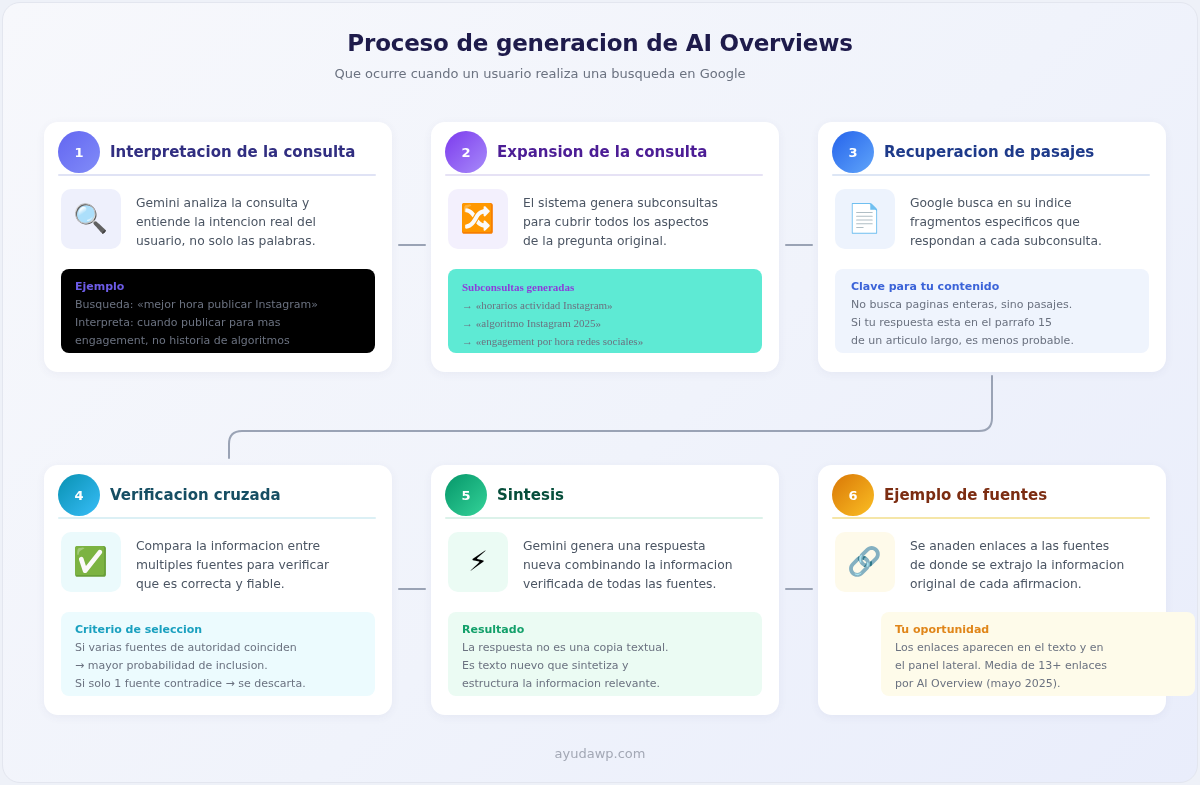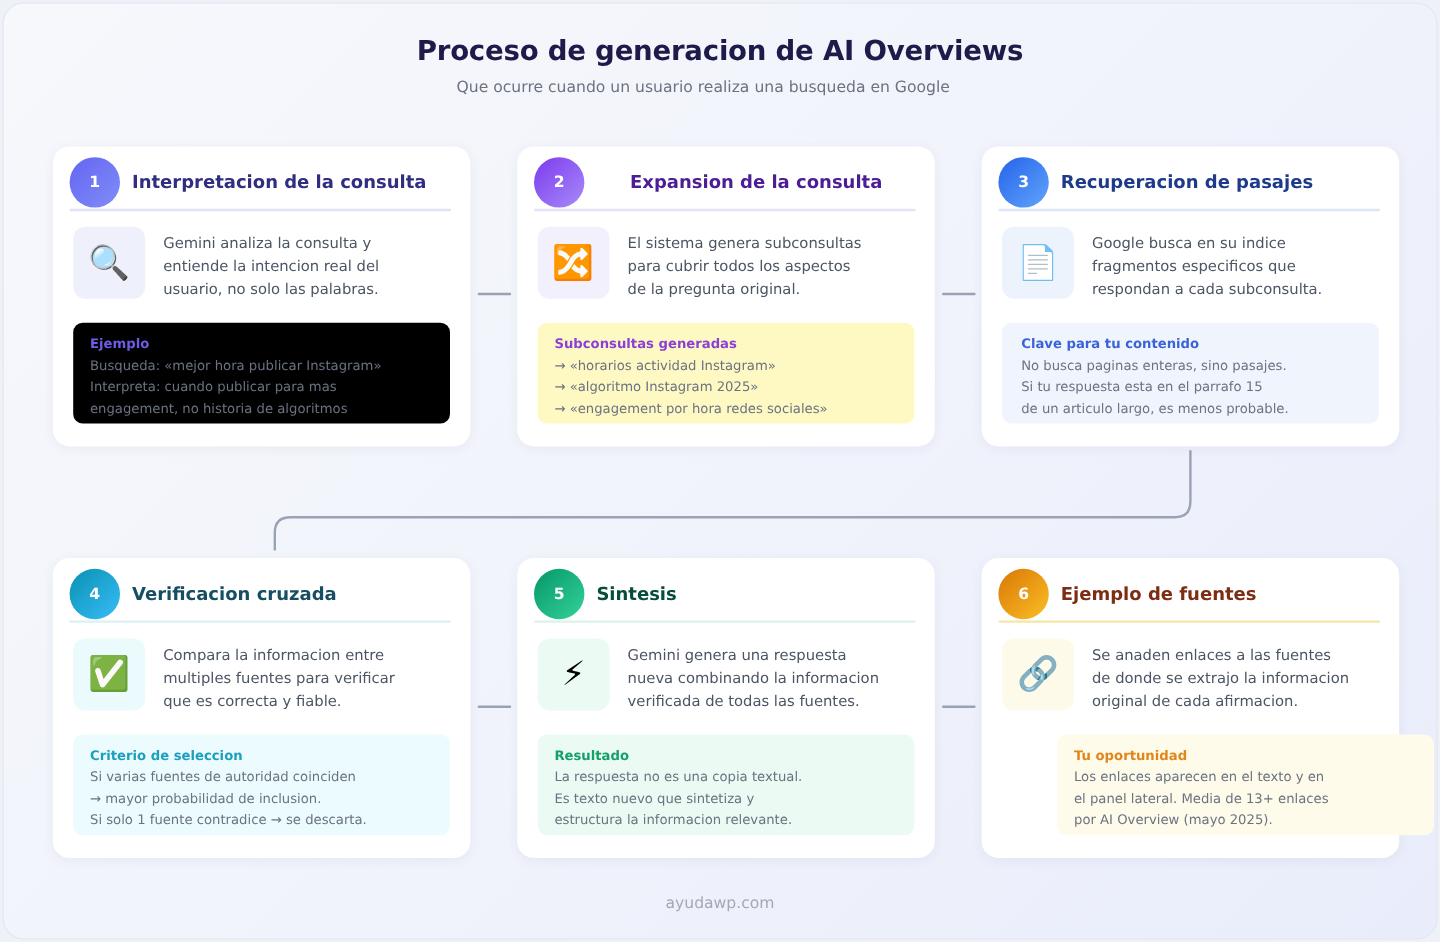--- a/index.html
+++ b/index.html
@@ -10,21 +10,21 @@
       border-radius: 18px;
       background: linear-gradient(135deg, #f7f8fc 0%, #f0f3fb 55%, #e9edfb 100%);
       border: 1px solid #e3e6ef;
     }
     .title {
       position: absolute; left: 0; top: 30px; width: 1200px; text-align: center;
       font-size: 23px; font-weight: bold; color: #1e1b4b; letter-spacing: -0.2px;
     }
     .subtitle {
       position: absolute; left: 0; top: 66px; width: 1080px; text-align: center;
-      font-size: 13px; color: #6b7280; margin-left: 46px;
+      font-size: 13px; color: #6b7280;
     }
     .card {
       position: absolute; width: 348px; height: 250px;
       background: #ffffff; border-radius: 14px;
       box-shadow: 0 2px 10px rgba(60, 70, 120, 0.06);
     }
     .card-head { position: absolute; left: 14px; top: 9px; right: 16px; height: 44px; }
     .badge {
       position: absolute; left: 0; top: 0; width: 42px; height: 42px; border-radius: 50%;
       color: #fff; font-weight: bold; font-size: 13px;
@@ -96,32 +96,32 @@
       <div class="note-line">Busqueda: «mejor hora publicar Instagram»</div>
       <div class="note-line">Interpreta: cuando publicar para mas</div>
       <div class="note-line">engagement, no historia de algoritmos</div>
     </div>
   </div>
 <div class="card" style="left:431px; top:122px;">
     <div class="card-head">
       <div class="badge" style="background:linear-gradient(135deg, #7c3aed, #a78bfa);">
         <span>2</span>
       </div>
-      <div class="card-title" style="color:#4c1d95;margin-left:28px;">Expansion de la consulta</div>
+      <div class="card-title" style="color:#4c1d95;">Expansion de la consulta</div>
       <div class="head-line" style="background:#e6e2f5;"></div>
     </div>
     <div class="icon-box" style="background:#f3f0fd;">
       <span style="font-size:28px; line-height:1;">🔀</span>
     </div>
     <div class="desc">
       <div>El sistema genera subconsultas</div>
       <div>para cubrir todos los aspectos</div>
       <div>de la pregunta original.</div>
     </div>
-    <div class="note" style="background:#fef9c3;">
+    <div class="note" style="background:#5eead4;font-family:Liberation Serif, serif;">
       <div class="note-title" style="color:#8b3fd9;">Subconsultas generadas</div>
       <div class="note-line">→ «horarios actividad Instagram»</div>
       <div class="note-line">→ «algoritmo Instagram 2025»</div>
       <div class="note-line">→ «engagement por hora redes sociales»</div>
     </div>
   </div>
 <div class="card" style="left:818px; top:122px;">
     <div class="card-head">
       <div class="badge" style="background:linear-gradient(135deg, #2563eb, #60a5fa);">
         <span>3</span>

